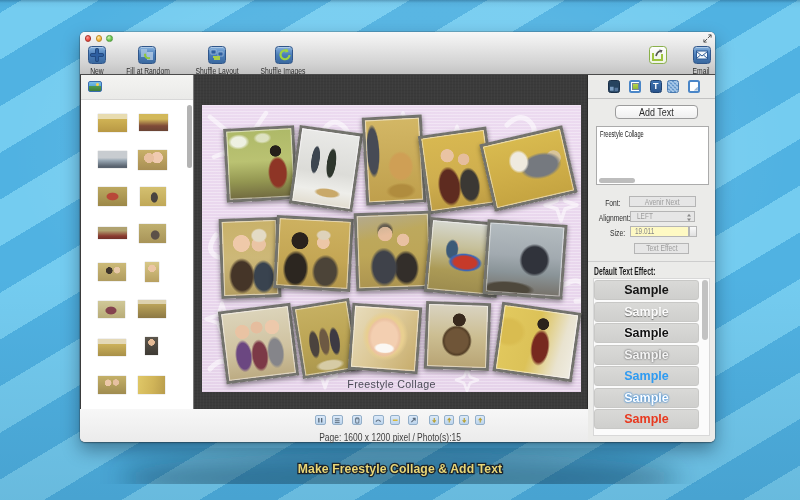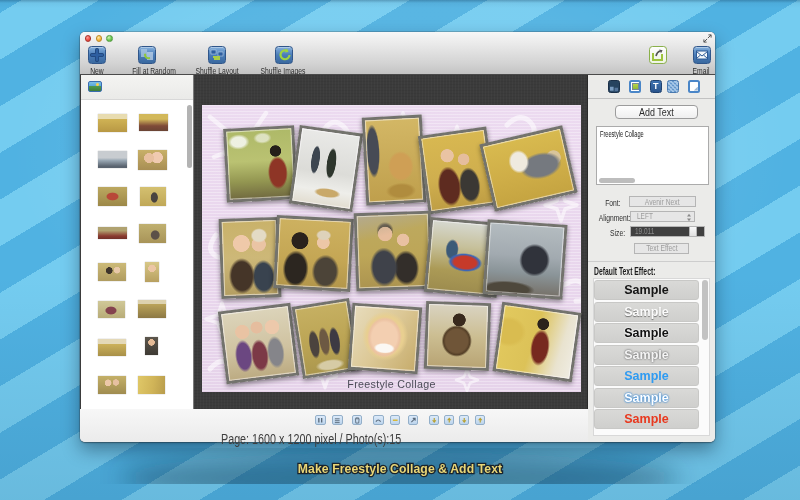--- a/index.html
+++ b/index.html
@@ -64,21 +64,21 @@
 #samscroll{position:absolute;right:1px;top:1px;width:6px;height:60px;background:#c2c2c2;border-radius:3px;}
 #status{position:absolute;left:0;top:377.5px;width:507.5px;height:32.5px;border-radius:0 0 0 5px;background:linear-gradient(#f7f7f7,#ebebeb);}
 #stsb{position:absolute;left:1px;top:0;width:113px;height:32.5px;border-right:1px solid #cfcfcf;}
 .sic{position:absolute;top:4px;width:13px;height:10px;border-radius:1.5px;border:1px solid #4a7ab8;
   background:linear-gradient(to bottom,#86c4ea 0%,#62aede 42%,#55a055 45%,#417f41 100%);}
 #sld{position:absolute;left:55px;top:9.5px;width:38px;height:2px;background:#a8a8a8;border-radius:1px;}
 #sldknob{position:absolute;left:14px;top:-4px;width:9px;height:9px;border-radius:50%;background:linear-gradient(#fff,#ddd);border:0.5px solid #999;}
 #stphotos{position:absolute;left:0;top:20px;width:113px;text-align:center;font-size:8.5px;color:#2e2e2e;}
 .mic svg{display:block;margin:0 auto;}
 .mic{position:absolute;top:5.5px;width:10.5px;height:10.5px;border-radius:2px;background:linear-gradient(#dceafa,#bcd4ec);border:1px solid #93afc9;}
-#stpage{position:absolute;left:114px;top:22px;width:393px;font-size:14px;color:#3e3e3e;}
+#stpage{position:absolute;left:114px;top:22px;width:393px;text-align:center;font-size:11px;color:#3e3e3e;}
 #cap{position:absolute;left:0;top:447.5px;width:800px;height:36px;}
 .cxc{display:inline-block;transform:scaleX(0.75);transform-origin:50% 50%;}
 .cxl{display:inline-block;transform:scaleX(0.72);transform-origin:0 50%;}
 .cxr{display:inline-block;transform:scaleX(0.75);transform-origin:100% 50%;}
 </style>
 </head>
 <body>
 <div id="win">
   <div id="top">
     <div style="position:absolute;left:4.7px;top:3.5px;width:6.6px;height:6.6px;border-radius:50%;background:radial-gradient(circle at 35% 30%, #ff9a96,#ee4d43 60%,#c93a32);border:0.5px solid #a8362f;"></div>
@@ -91,21 +91,21 @@
           <path d="M8 3 v10 M3 8 h10" stroke="#1e4378" stroke-width="4" stroke-linecap="round"></path>
           <path d="M8 3.2 v9.6 M3.2 8 h9.6" stroke="#2d5ea0" stroke-width="2.6" stroke-linecap="round"></path>
         </svg></div>
       <div class="tbl" style="left:16.5px;"><i class="cxc" style="font-style:normal;">New</i></div>
     <div class="tbi" style="left:57.5px;"><svg width="16" height="16" viewBox="0 0 16 16">
           <rect x="2" y="2" width="6" height="8" fill="#a8c4e0" opacity=".8"></rect>
           <rect x="8" y="5" width="6" height="8" fill="#c8d8ec" opacity=".7"></rect>
           <path d="M11 11 q-5 1 -5 -4" stroke="#8fc83c" stroke-width="2" fill="none"></path>
           <path d="M5 8.5 l1 -2.5 l1.5 2 z" fill="#8fc83c"></path>
         </svg></div>
-      <div class="tbl" style="left:67.5px;margin-left:6px;"><i class="cxc" style="font-style:normal;">Fill at Random</i></div>
+      <div class="tbl" style="left:67.5px;"><i class="cxc" style="font-style:normal;">Fill at Random</i></div>
     <div class="tbi" style="left:127.5px;"><svg width="16" height="16" viewBox="0 0 16 16">
           <rect x="2" y="3" width="5" height="4" fill="#2d5ea0" stroke="#cde" stroke-width=".5"></rect>
           <rect x="9" y="5" width="5" height="4" fill="#2d5ea0" stroke="#cde" stroke-width=".5"></rect>
           <path d="M4 10 h7 M5 12 h6" stroke="#aacc44" stroke-width="1.8"></path>
         </svg></div>
       <div class="tbl" style="left:136.5px;"><i class="cxc" style="font-style:normal;">Shuffle Layout</i></div>
     <div class="tbi" style="left:194.5px;"><svg width="16" height="16" viewBox="0 0 16 16">
           <path d="M11.5 4 a4.5 4.5 0 1 0 2 4" stroke="#9ed43e" stroke-width="2.2" fill="none"></path>
           <path d="M11 1.5 l1.5 3.5 l-3.8 0.4 z" fill="#9ed43e"></path>
         </svg></div>
@@ -237,21 +237,21 @@
       <div id="addtext"><span class="cxc" style="transform:scaleX(0.85);">Add Text</span></div>
       <div id="txtarea"><span class="cxl" style="transform:scaleX(0.66);">Freestyle Collage</span></div>
       <div id="hsb"></div>
       <div class="lab" style="left:0px;top:122.5px;width:33px;"><span class="cxr">Font:</span></div>
       <div class="ctl" style="left:41.5px;top:120.5px;width:67px;height:11.5px;text-align:center;line-height:10px;"><span class="cxc">Avenir Next</span></div>
       <div class="lab" style="left:0px;top:138px;width:39.5px;"><span class="cxr">Alignment:</span></div>
       <div class="ctl" style="left:42.5px;top:136px;width:65px;height:11px;line-height:9.5px;padding-left:6px;"><span class="cxl">LEFT</span><svg style="position:absolute;right:1px;top:0.5px;" width="8" height="9" viewBox="0 0 8 9">
             <path d="M4 0.8 L6 3.4 L2 3.4 Z M4 8.2 L2 5.6 L6 5.6 Z" fill="#8a8a8a"></path>
           </svg></div>
       <div class="lab" style="left:0px;top:152.5px;width:37.5px;"><span class="cxr">Size:</span></div>
-      <div class="ctl" style="left:42.5px;top:150.5px;width:75px;height:11px;line-height:9.5px;padding-left:4px;background:#404040;color:#8a8a8a;"><span class="cxl">19.011</span></div>
+      <div class="ctl" style="left:42.5px;top:150.5px;width:59px;height:11px;line-height:9.5px;padding-left:4px;background:#fef9c3;color:#8a8a8a;"><span class="cxl">19.011</span></div>
       <div class="ctl" style="left:101.5px;top:150.5px;width:8px;height:11px;background:linear-gradient(#fafafa,#e0e0e0);"></div>
       <div class="ctl" style="left:46.5px;top:167.5px;width:55px;height:11px;text-align:center;line-height:9.5px;"><span class="cxc">Text Effect</span></div>
       <div id="dtesep"></div>
       <div id="dte"><span class="cxl" style="transform:scaleX(0.68);">Default Text Effect:</span></div>
       <div id="samplist">
         <div class="srow" style="top:1px;color:#151515;">Sample</div>
         <div class="srow" style="top:22.5px;color:#fbfbfb;text-shadow:0 1px 1px rgba(0,0,0,.45);">Sample</div>
         <div class="srow" style="top:44px;color:#111;text-shadow:0 0 2px #fff,0 0 2px #fff;">Sample</div>
         <div class="srow" style="top:65.5px;color:#f4f4f4;text-shadow:0 0 2px #707070,0 0 2px #8a8a8a;">Sample</div>
         <div class="srow" style="top:87px;color:#2f9bf2;">Sample</div>

